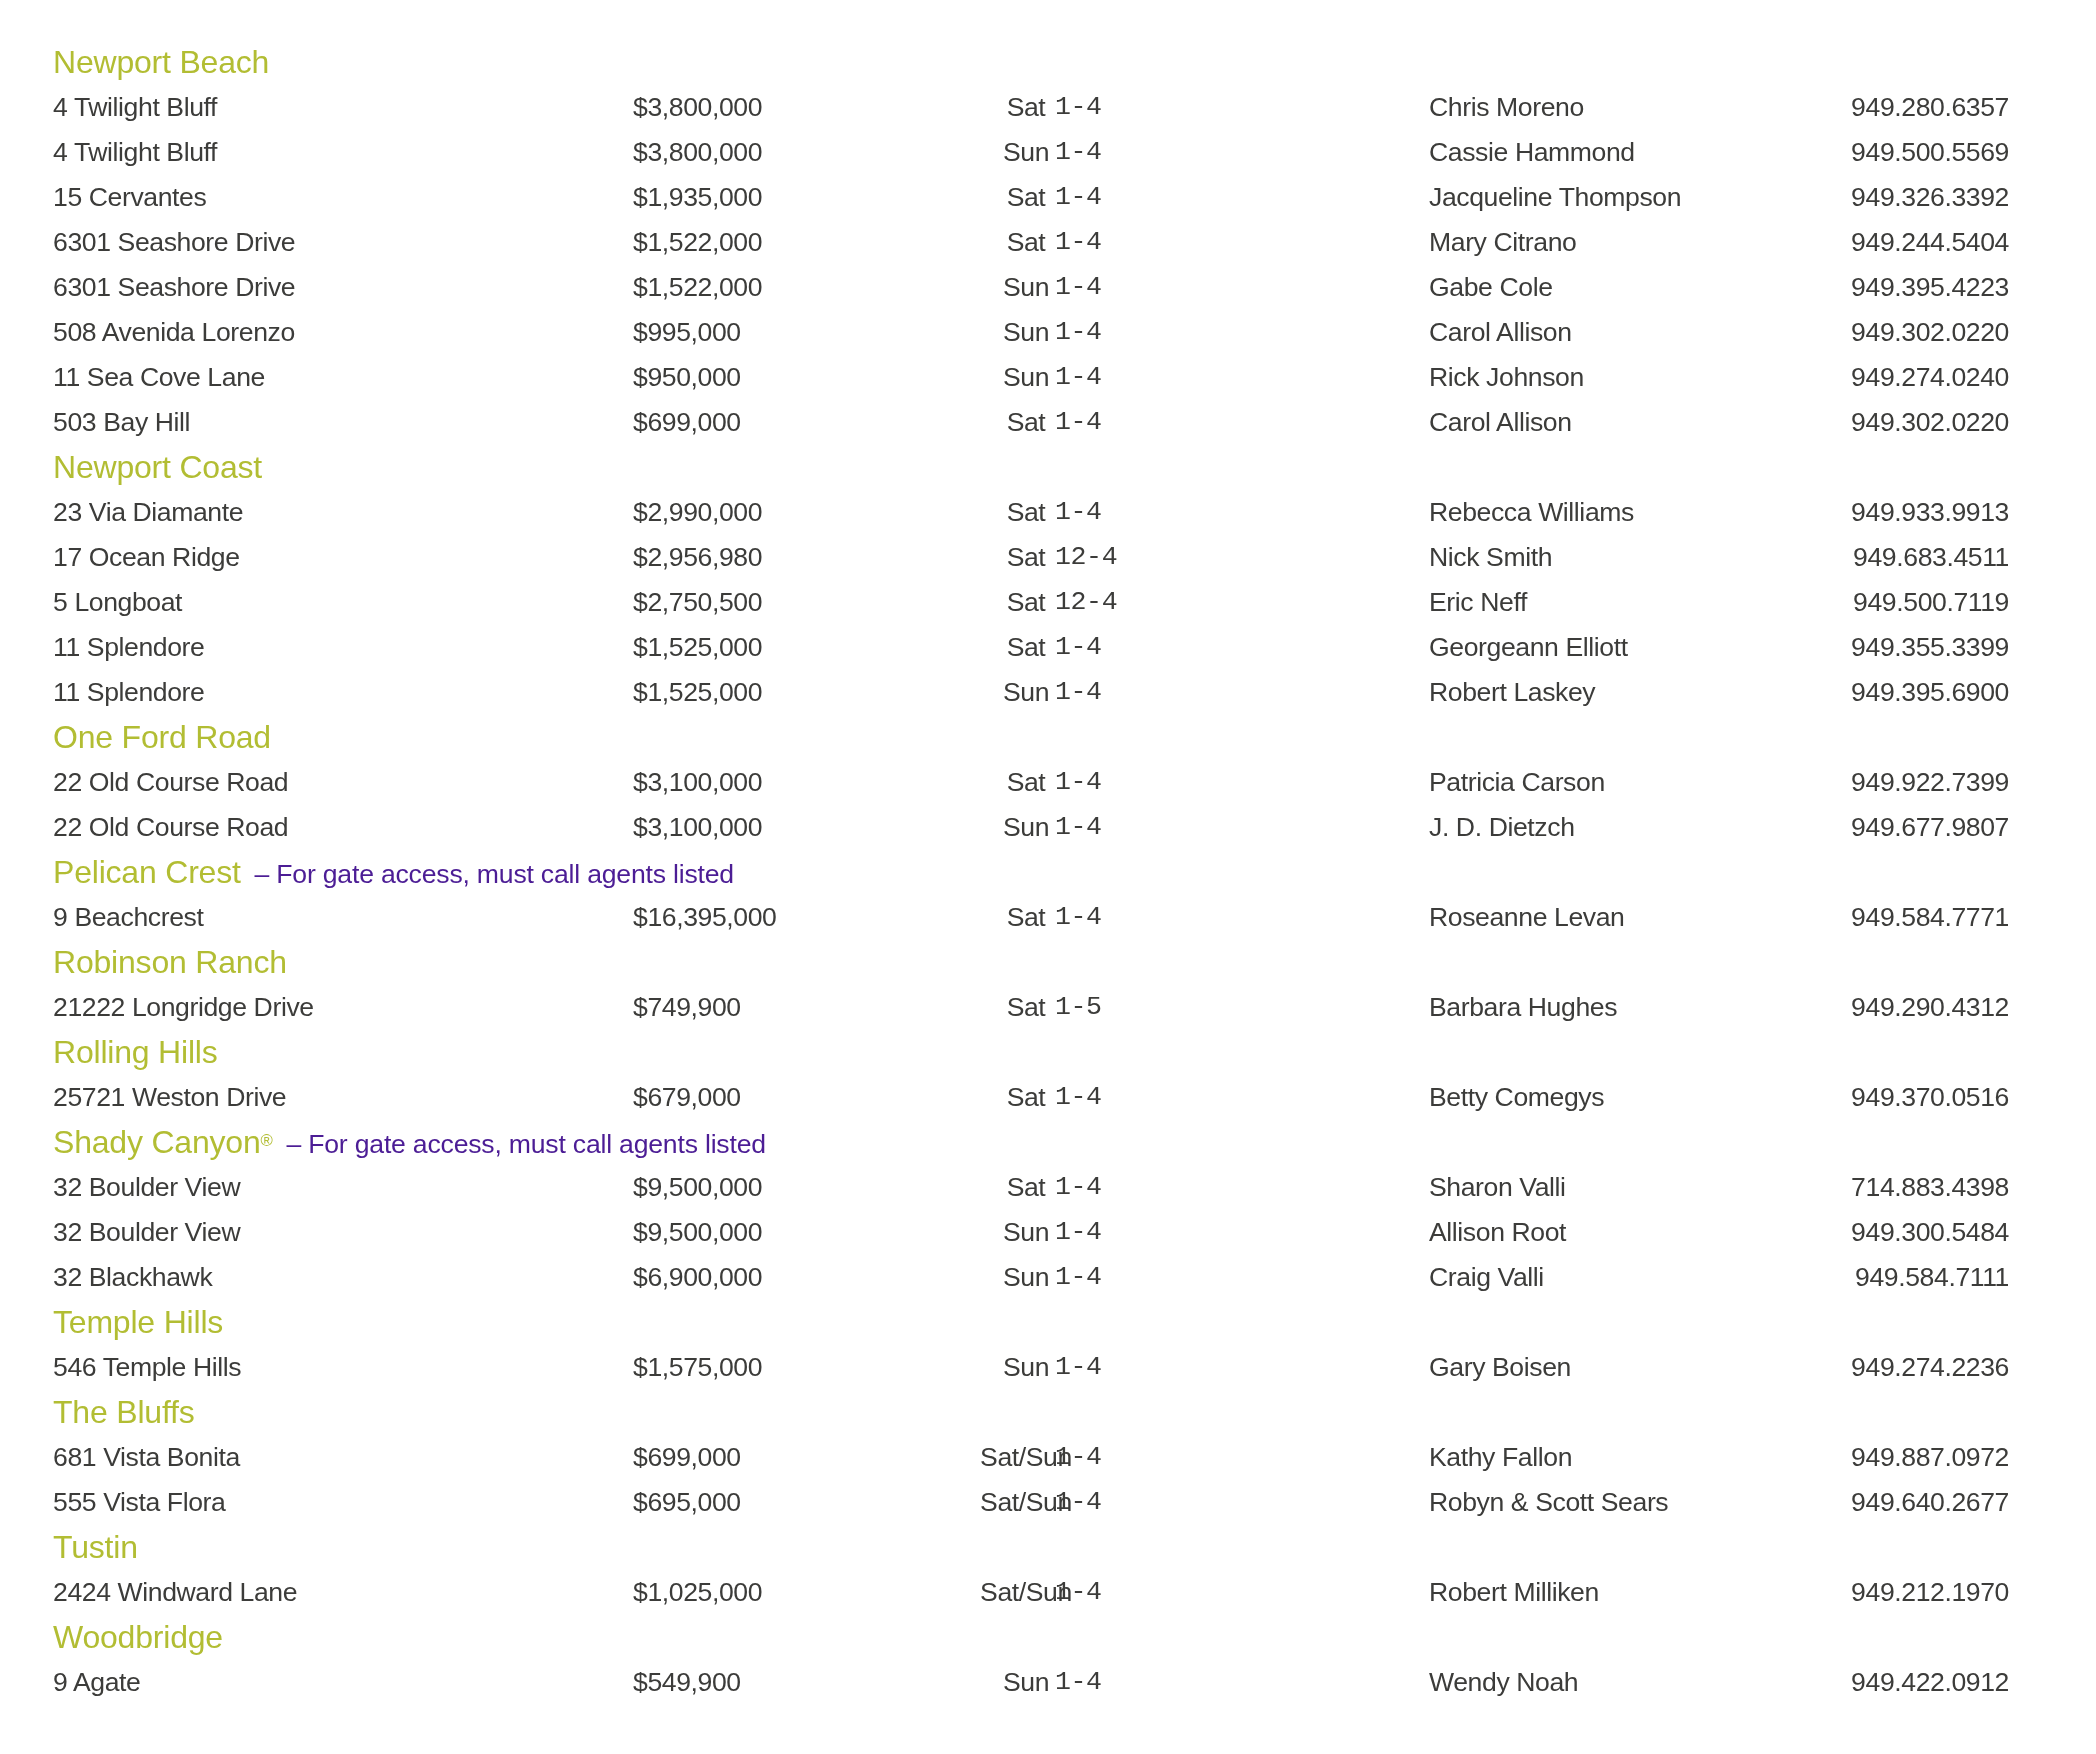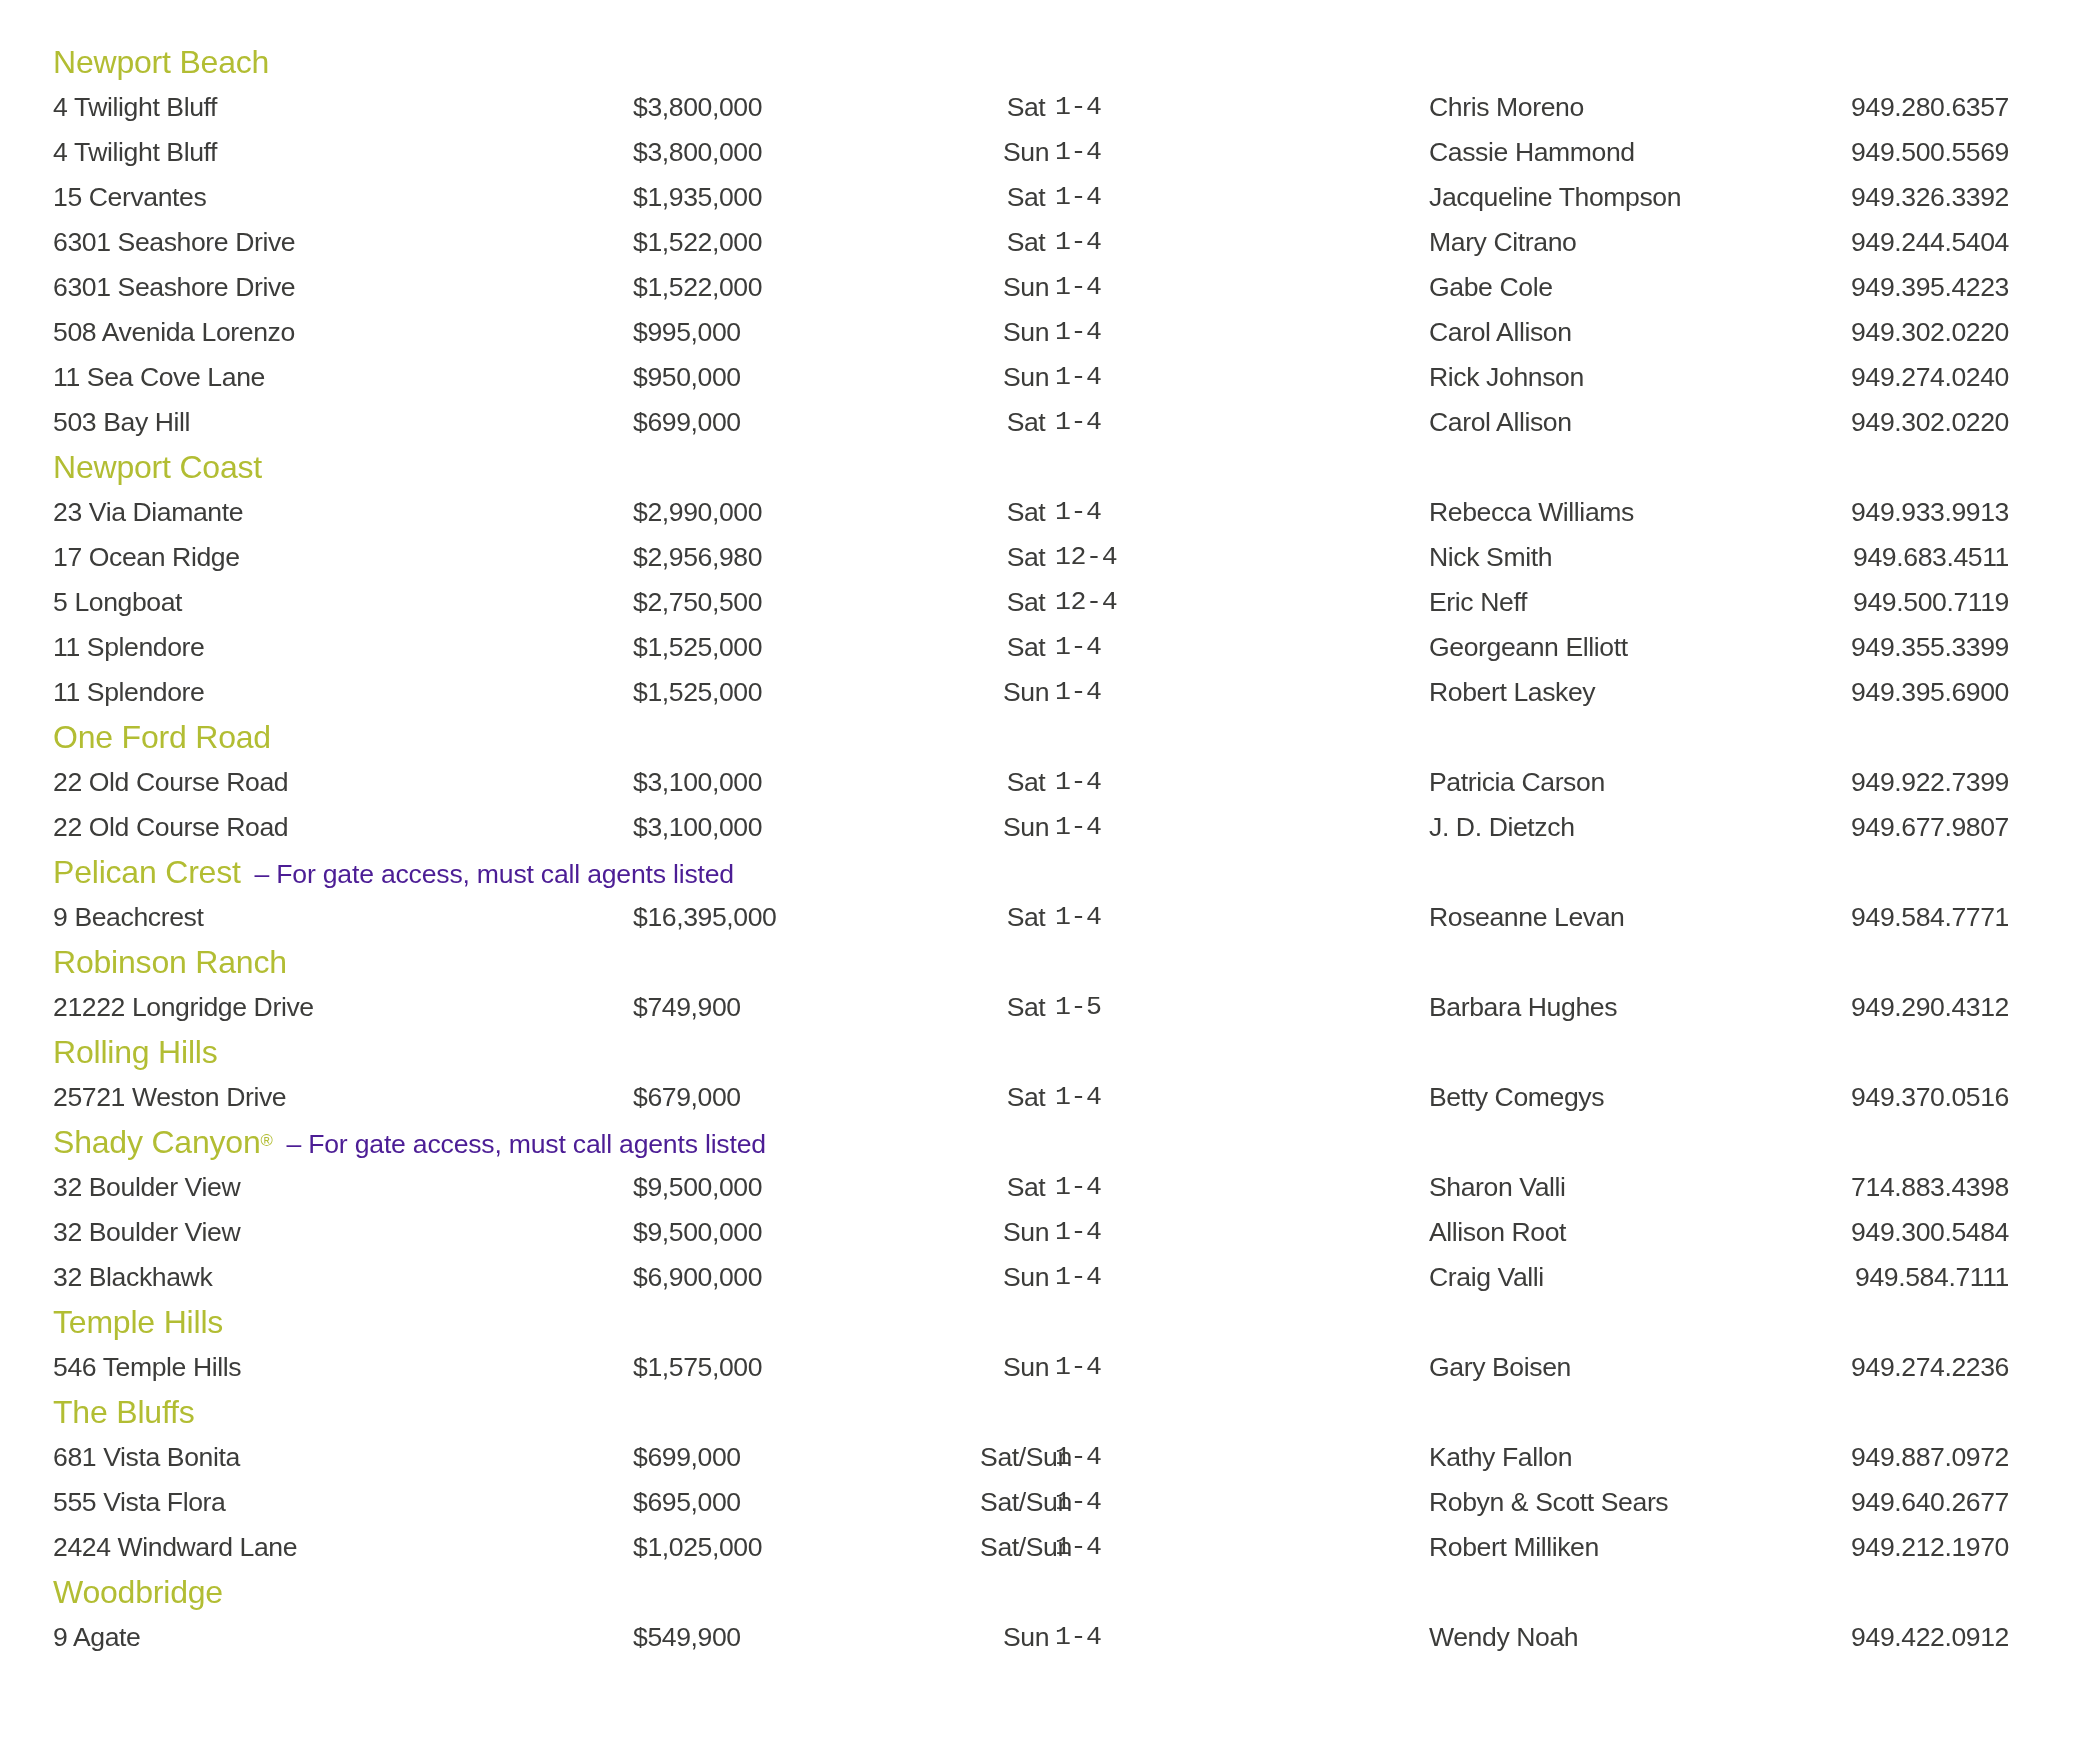--- a/index.html
+++ b/index.html
@@ -278,20 +278,23 @@
       <span class="cell phone">949.887.0972</span>
     </div>
     <div class="slot listing-row">
       <span class="cell addr">555 Vista Flora</span>
       <span class="cell price">$695,000</span>
       <span class="cell day">Sat/Sun</span>
       <span class="cell time">1-4</span>
       <span class="cell agent">Robyn &amp; Scott Sears</span>
       <span class="cell phone">949.640.2677</span>
     </div>
+    <div class="slot section-header">
+      <span class="header-cell"><span class="section-name">Tustin</span></span>
+    </div>
     <div class="slot listing-row">
       <span class="cell addr">2424 Windward Lane</span>
       <span class="cell price">$1,025,000</span>
       <span class="cell day">Sat/Sun</span>
       <span class="cell time">1-4</span>
       <span class="cell agent">Robert Milliken</span>
       <span class="cell phone">949.212.1970</span>
     </div>
     <div class="slot section-header">
       <span class="header-cell"><span class="section-name">Woodbridge</span></span>

